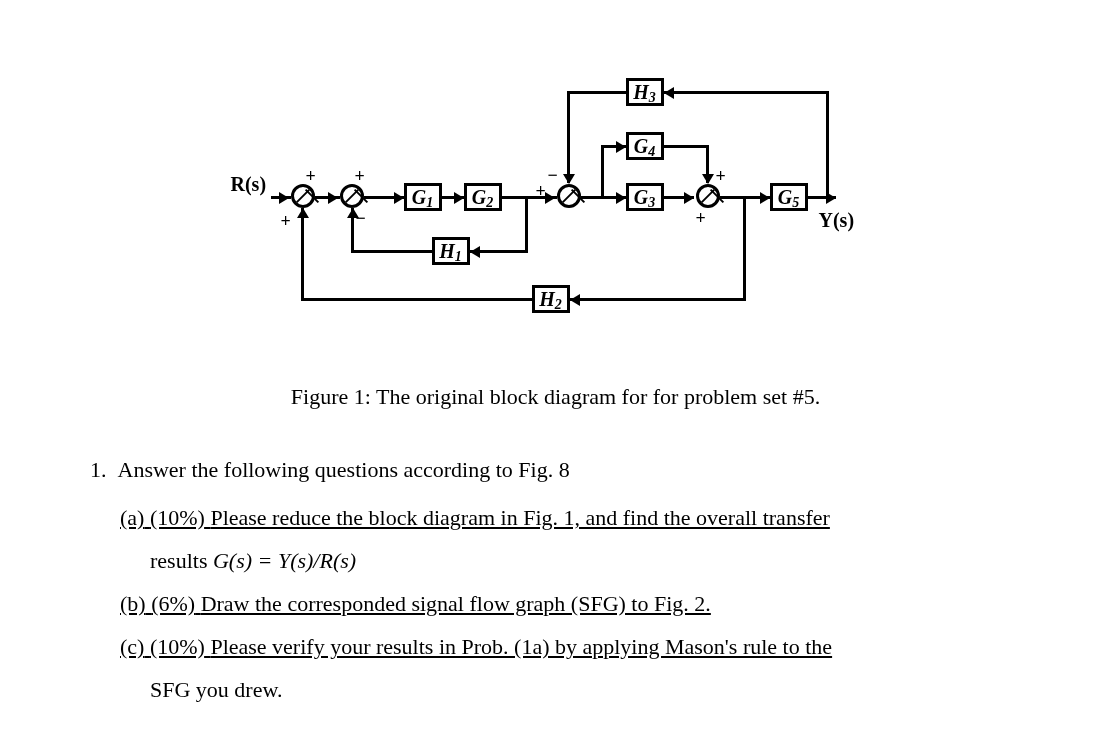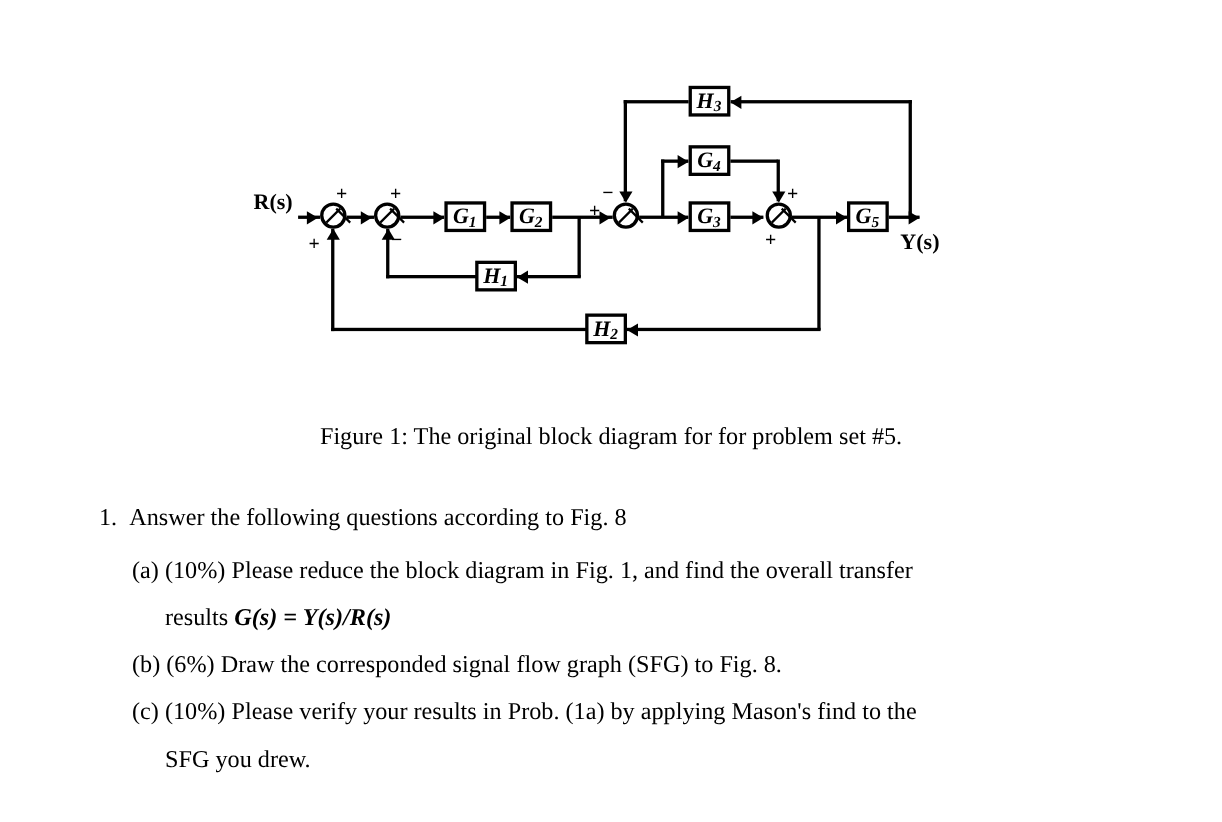--- a/index.html
+++ b/index.html
@@ -29,29 +29,29 @@
     .question-intro {
       margin-bottom: 15px;
       text-indent: -25px;
       padding-left: 55px;
     }
     .sub-question {
       padding-left: 90px;
       text-indent: -30px;
       margin-bottom: 10px;
       text-align: justify;
+      text-decoration: underline;
     }
     .sub-continue {
       padding-left: 90px;
       text-indent: 0;
       margin-bottom: 10px;
     }
     .math {
       font-style: italic;
-      font-weight: bold;
     }
 
     
     .diagram {
       position: relative;
       width: 660px;
       height: 300px;
       margin: 0 auto;
     }
     .block {
@@ -276,19 +276,19 @@
 </p>
 
 <p class="sub-question">
   <span>(a)</span>&nbsp;<span>(10%)</span>&nbsp;<span>Please reduce the block diagram in Fig. 1, and find the overall transfer</span>
 </p>
 <p class="sub-continue">
   <span>results </span><span class="math">G(s) = Y(s)/R(s)</span>
 </p>
 
 <p class="sub-question">
-  <span>(b)</span>&nbsp;<span>(6%)</span>&nbsp;<span>Draw the corresponded signal flow graph (SFG) to Fig. 8.</span>
+  <span>(b)</span>&nbsp;<span>(6%)</span>&nbsp;<span>Draw the corresponded signal flow graph (SFG) to Fig. 2.</span>
 </p>
 
 <p class="sub-question">
-  <span>(c)</span>&nbsp;<span>(10%)</span>&nbsp;<span>Please verify your results in Prob. (1a) by applying Mason's find to the</span>
+  <span>(c)</span>&nbsp;<span>(10%)</span>&nbsp;<span>Please verify your results in Prob. (1a) by applying Mason's rule to the</span>
 </p>
 <p class="sub-continue">SFG you drew.</p>
 
 </body></html>

